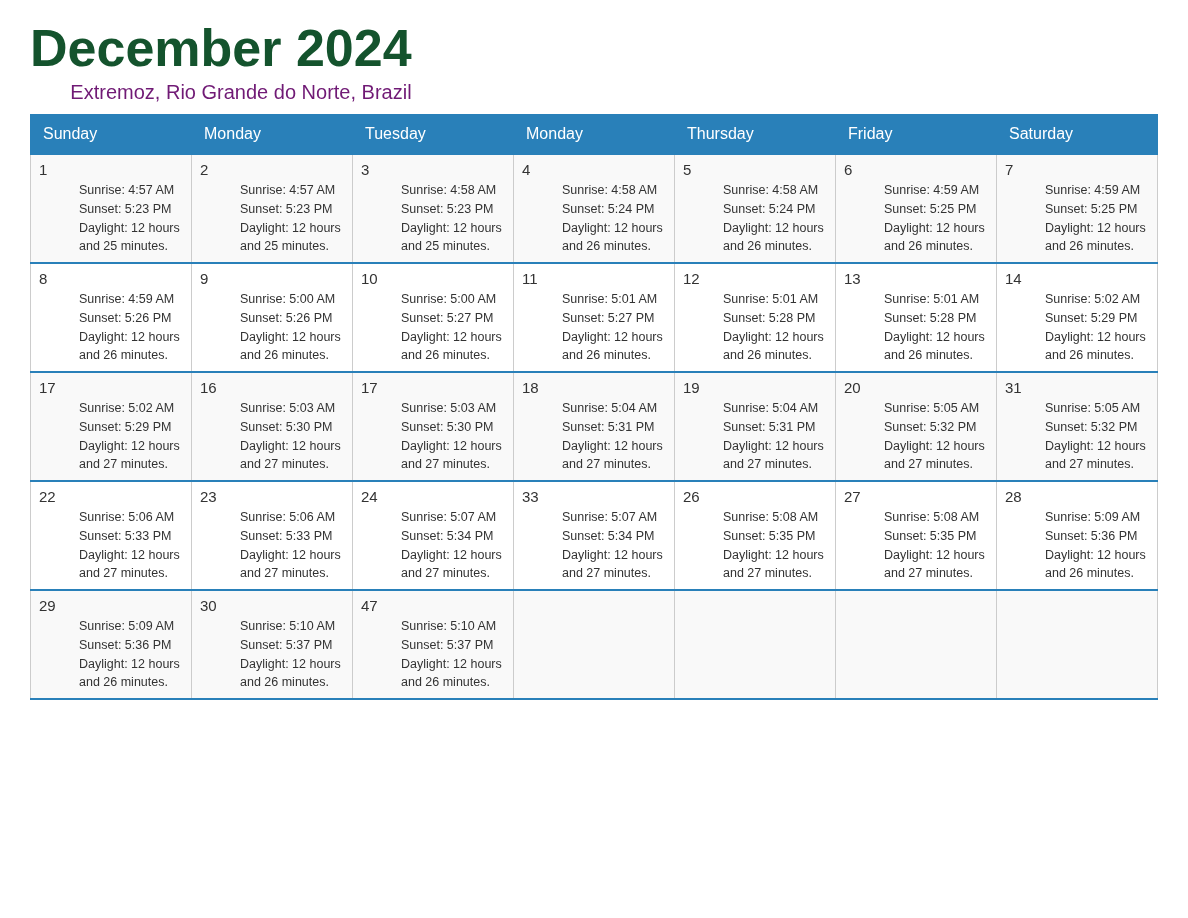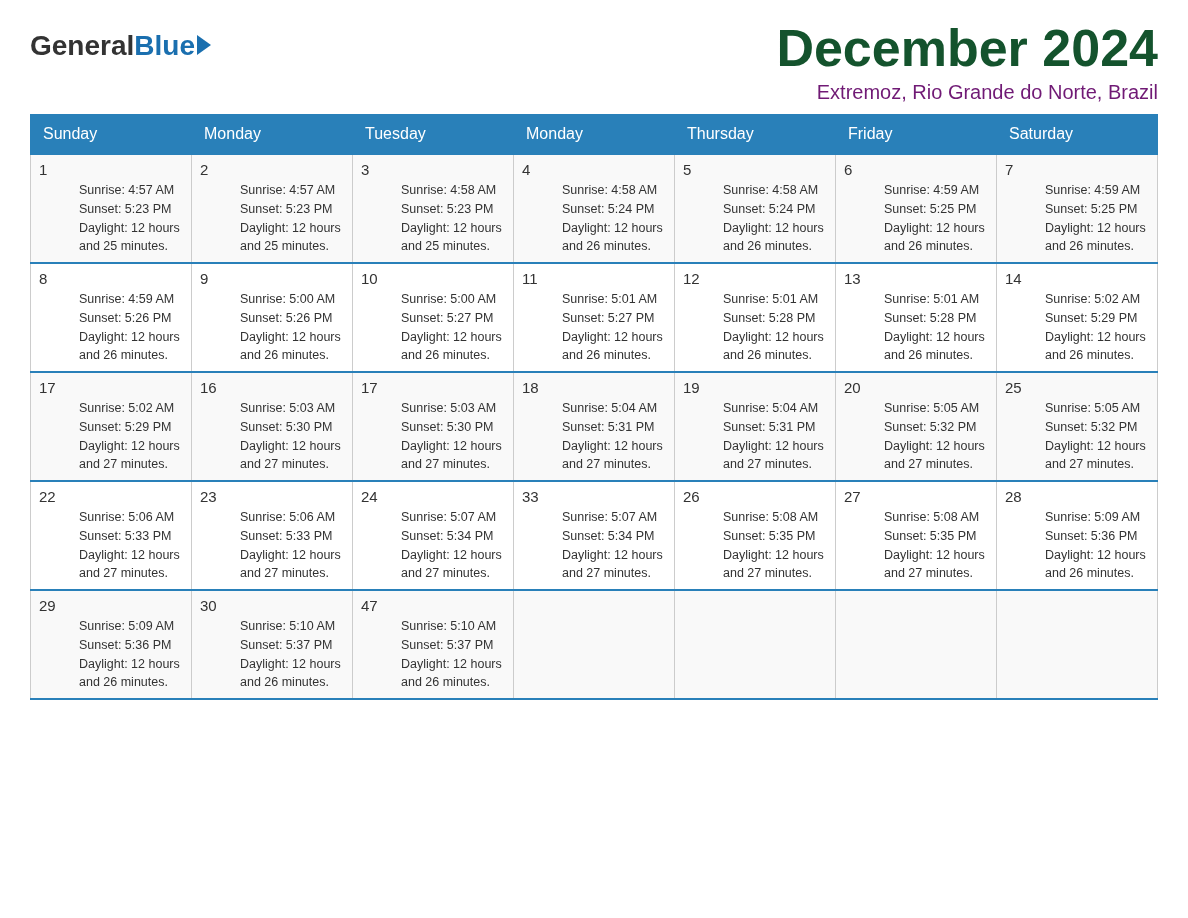--- a/index.html
+++ b/index.html
@@ -109,29 +109,20 @@
       background: #f9f9f9;
     }
     .calendar tbody tr:nth-child(even) td {
       background: #fff;
     }
   </style>
 </head>
 <body>
 
 <div class="header">
-  <div class="logo">
-    <div class="logo-text">
-      <span class="logo-general">General</span>
-      <div class="logo-blue-part">
-        <span class="logo-blue">Blue</span>
-        <div class="logo-arrow"></div>
-      </div>
-    </div>
-  </div>
   <div class="title-section">
     <div class="month-title">December 2024</div>
     <div class="location">Extremoz, Rio Grande do Norte, Brazil</div>
   </div>
 </div>
 
 <table class="calendar">
   <thead>
     <tr id="thead-row">
     <th>Sunday</th>
@@ -223,21 +214,21 @@
         </td>
         <td>
           <span class="day-number">19</span>
           <div class="day-info">Sunrise: 5:04 AM<br>Sunset: 5:31 PM<br>Daylight: 12 hours and 27 minutes.</div>
         </td>
         <td>
           <span class="day-number">20</span>
           <div class="day-info">Sunrise: 5:05 AM<br>Sunset: 5:32 PM<br>Daylight: 12 hours and 27 minutes.</div>
         </td>
         <td>
-          <span class="day-number">25</span>
+          <span class="day-number">31</span>
           <div class="day-info">Sunrise: 5:05 AM<br>Sunset: 5:32 PM<br>Daylight: 12 hours and 27 minutes.</div>
         </td>
       </tr>
       <tr>
         <td>
           <span class="day-number">22</span>
           <div class="day-info">Sunrise: 5:06 AM<br>Sunset: 5:33 PM<br>Daylight: 12 hours and 27 minutes.</div>
         </td>
         <td>
           <span class="day-number">23</span>

